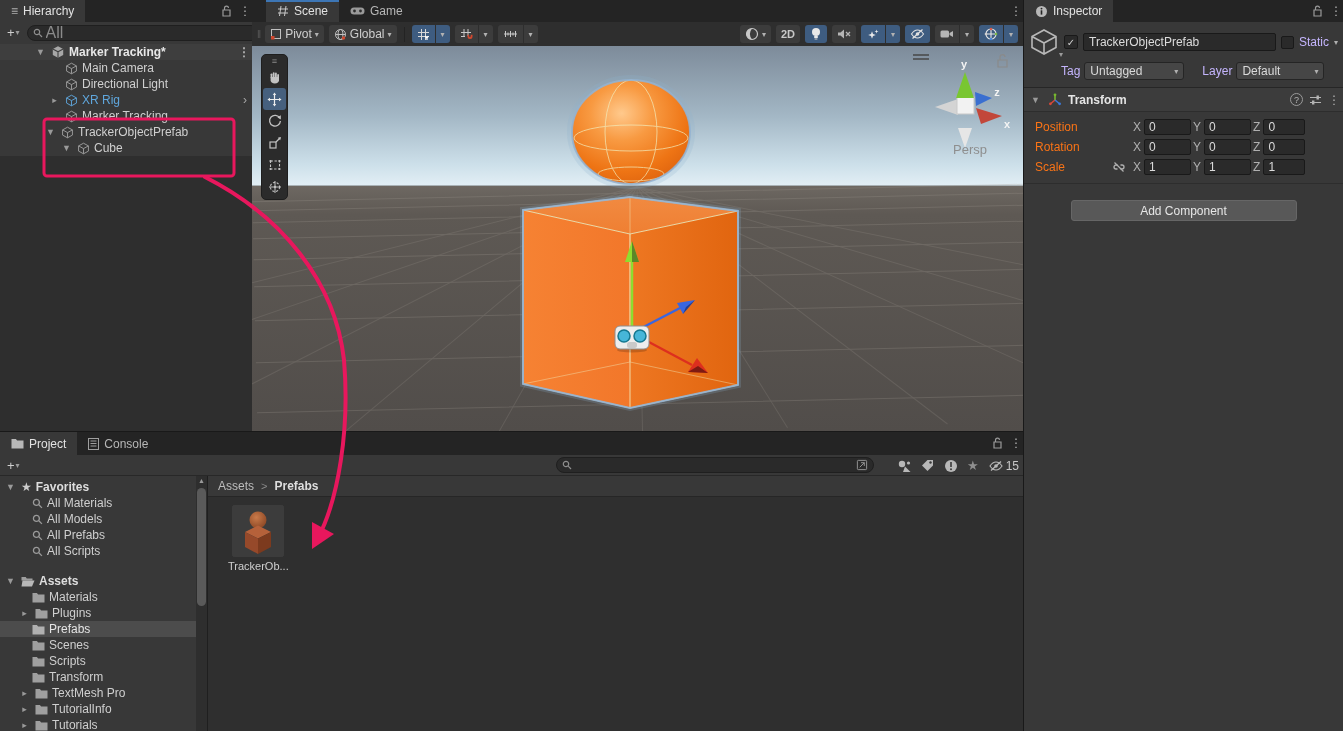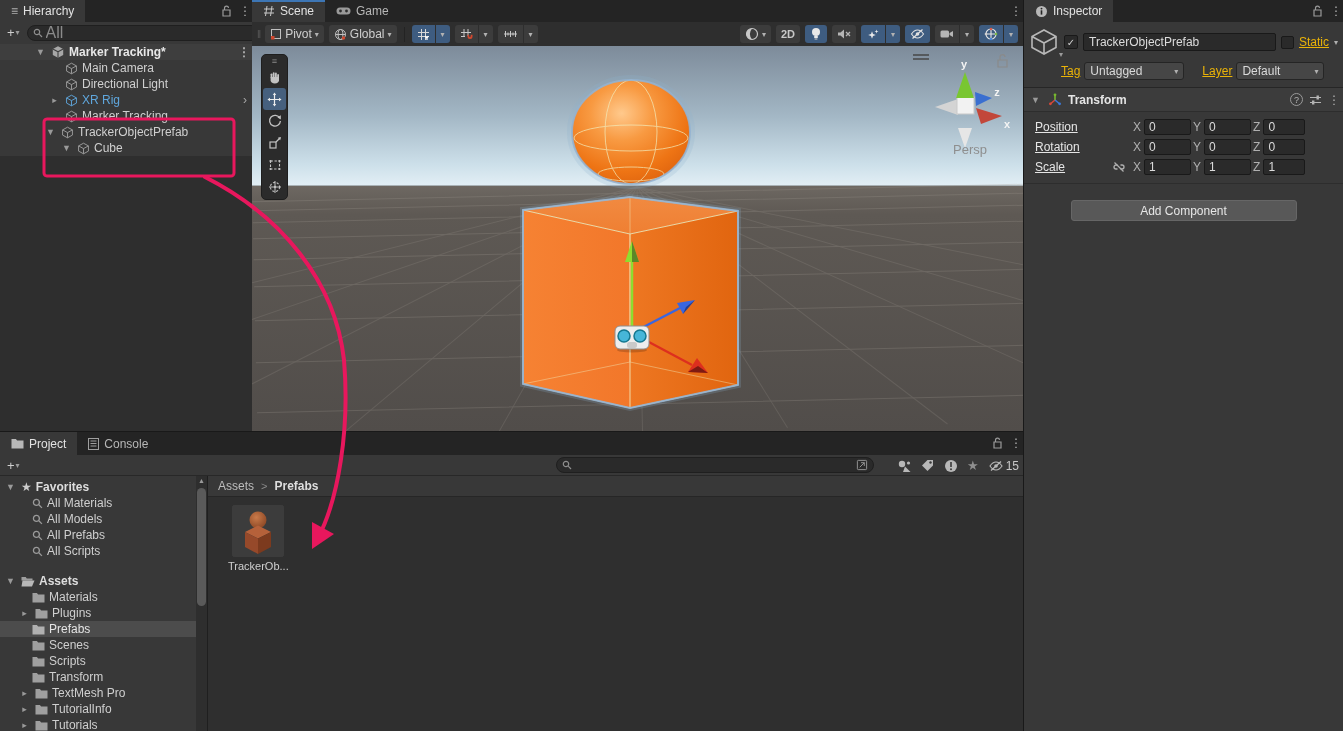--- a/index.html
+++ b/index.html
@@ -2,21 +2,21 @@
 <html><head>
 <meta charset="utf-8">
 <style>
   * { box-sizing: border-box; margin:0; padding:0; }
   html,body { width:1343px; height:731px; }
   body { position:relative; background:#191919; font-family:"Liberation Sans",sans-serif; color:#c8c8c8; font-size:12px; overflow:hidden; -webkit-user-select:none; }
   .panel { position:absolute; background:#383838; overflow:hidden; }
   .tabbar { position:relative; height:22px; background:#242424; display:flex; align-items:stretch; }
   .tab { display:flex; align-items:center; gap:5px; padding:0 11px; color:#b7b7b7; font-size:12px; }
   .tab.active { background:#383838; color:#e2e2e2; }
-  .tab.active.focus { box-shadow:inset 0 2px 0 #3d76b5; }
+  .tab.active.focus { box-shadow:inset 0 2px 0 #3d76b5;margin-left:14px; }
   .bar-icons { position:absolute; right:3px; top:0; height:22px; display:flex; align-items:center; gap:7px; }
   .kebab { color:#b5b5b5; font-size:12px; width:10px; text-align:center; }
   svg { display:block; }
   .ico { flex:none; }
 
   
   .row { height:16px; display:flex; align-items:center; gap:4px; white-space:nowrap; font-size:12px; color:#cfcfcf; }
   .exp { width:13px; text-align:center; color:#9a9a9a; font-size:9px; flex:none; }
   .sp13 { width:13px; flex:none; }
   .cicon { color:#9f9f9f; }
@@ -53,28 +53,28 @@
   .tool.on { background:#46607e; color:#eee; }
 
   
   #inspector { left:1024px; top:0; width:319px; height:731px; }
   #insp-head { padding:5px 5px 3px 5px; display:flex; align-items:center; gap:5px; }
   .goicon-wrap { position:relative; width:30px; height:30px; flex:none; }
   .goicon-wrap .dd { position:absolute; right:-4px; bottom:-2px; font-size:8px; color:#9a9a9a; }
   .chk { width:14px; height:14px; background:#2a2a2a; border:1px solid #191919; border-radius:2px; display:flex; align-items:center; justify-content:center; color:#d0d0d0; font-size:10px; flex:none; }
   .txtfield { height:18px; background:#2a2a2a; border:1px solid #191919; border-radius:2px; color:#dcdcdc; font-size:12px; padding:0 5px; font-family:inherit; outline:none; }
   #insp-row2 { display:flex; align-items:center; gap:4px; padding:2px 5px 7px 37px; border-bottom:1px solid #262626; }
-  .lbl { color:#eab308;text-decoration:underline; }
+  .lbl { color:#c4b5fd; }
   .ddown { height:18px; background:#464646; border:1px solid #252525; border-radius:3px; display:flex; align-items:center; padding:0 5px; gap:6px; color:#dadada; }
   .ddown .dd { font-size:8px; color:#b0b0b0; margin-left:auto; }
   #comp-head { height:24px; display:flex; align-items:center; gap:6px; padding:0 5px; border-bottom:1px solid #2d2d2d; background:#3c3c3c; }
   #comp-head .title { font-weight:bold; color:#e4e4e4; }
   .help-ico { width:13px; height:13px; border:1px solid #9a9a9a; border-radius:50%; color:#b5b5b5; font-size:9px; display:flex; align-items:center; justify-content:center; }
   .trow { height:20px; display:flex; align-items:center; padding:0 5px 0 11px; }
-  .trow .tl { width:72px; color:#e5e5e5;text-decoration:underline; }
+  .trow .tl { width:72px; color:#f97316; }
   .trow .linkslot { width:24px; display:flex; justify-content:center; }
   .axl { color:#b0b0b0; margin:0 3px 0 2px; }
   .axf { width:47px; height:16px; background:#2a2a2a; border:1px solid #191919; border-radius:2px; color:#dcdcdc; font-size:12px; padding:0 4px; font-family:inherit; outline:none; }
   .axf.z { width:42px; }
   #add-comp { display:block; margin:16px auto 0 auto; width:226px; height:21px; background:#585858; border:1px solid #666; border-radius:3px; color:#e6e6e6; font-size:12px; font-family:inherit; }
 
   
   #project { left:0; top:432px; width:1023px; height:386px; background:#2f2f2f; }
   #proj-toolbar { height:21px; background:#383838; position:relative; display:flex; align-items:center; padding:0 4px; border-bottom:1px solid #282828; }
   #proj-search { position:absolute; left:556px; top:2px; width:318px; }

